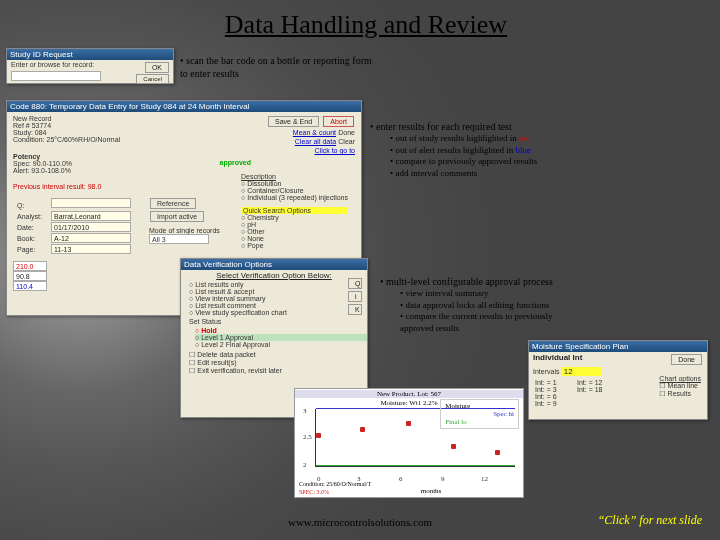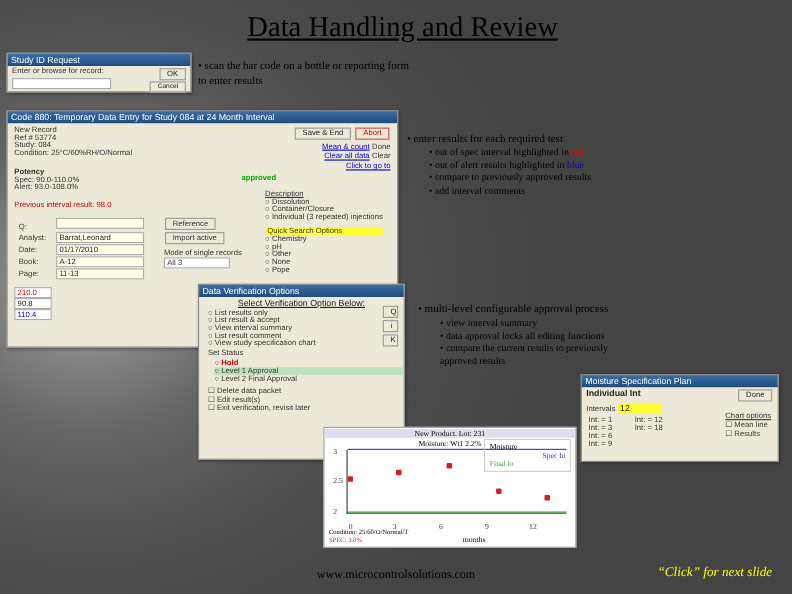--- a/index.html
+++ b/index.html
@@ -57,21 +57,21 @@
 
 <div class="caption" style="left:180px; top:54px; width:240px;">
   <div>• scan the bar code on a bottle or reporting form</div>
   <div>to enter results</div>
 </div>
 
 <div class="caption" style="left:370px; top:120px; width:260px;">
   <div>• enter results for each required test</div>
   <div class="sub" style="padding-left:20px;">
     <div>
-      <span>• out of spec interval highlighted in </span><span class="red">red</span>
+      <span>• out of study results highlighted in </span><span class="red">red</span>
     </div>
     <div>
       <span>• out of alert results highlighted in </span><span class="blue">blue</span>
     </div>
     <div>• compare to previously approved results</div>
     <div>• add interval comments</div>
   </div>
 </div>
 
 <div class="caption" style="left:380px; top:275px; width:260px;">
@@ -210,21 +210,21 @@
     <div>Int: = 18</div>
   </div>
   <div style="position:absolute; right:6px; top:34px;" class="lbl">
     <div style="text-decoration:underline;">Chart options</div>
     <div class="chk">Mean line</div>
     <div class="chk">Results</div>
   </div>
 </div>
 
 <div class="chart" style="left:294px; top:388px; width:230px; height:110px;">
-  <div style="position:absolute; top:1px; left:0; right:0; text-align:center; font-size:7px; background:#dde;">New Product. Lot: 231</div>
+  <div style="position:absolute; top:1px; left:0; right:0; text-align:center; font-size:7px; background:#dde;">New Product. Lot: 567</div>
   <div style="position:absolute; top:10px; left:0; right:0; text-align:center; font-size:7px;">Moisture: Wt1 2.2%</div>
   <div class="axes" style="top:20px; bottom:30px;">
     <div class="pt" style="left:0%; bottom:50%;"></div>
     <div class="pt" style="left:22%; bottom:60%;"></div>
     <div class="pt" style="left:45%; bottom:70%;"></div>
     <div class="pt" style="left:68%; bottom:30%;"></div>
     <div class="pt" style="left:90%; bottom:20%;"></div>
     <div class="ln" style="left:0;right:0;bottom:100%;background:#33c;"></div>
     <div class="ln" style="left:0;right:0;bottom:0%;background:#3a3;"></div>
   </div>

